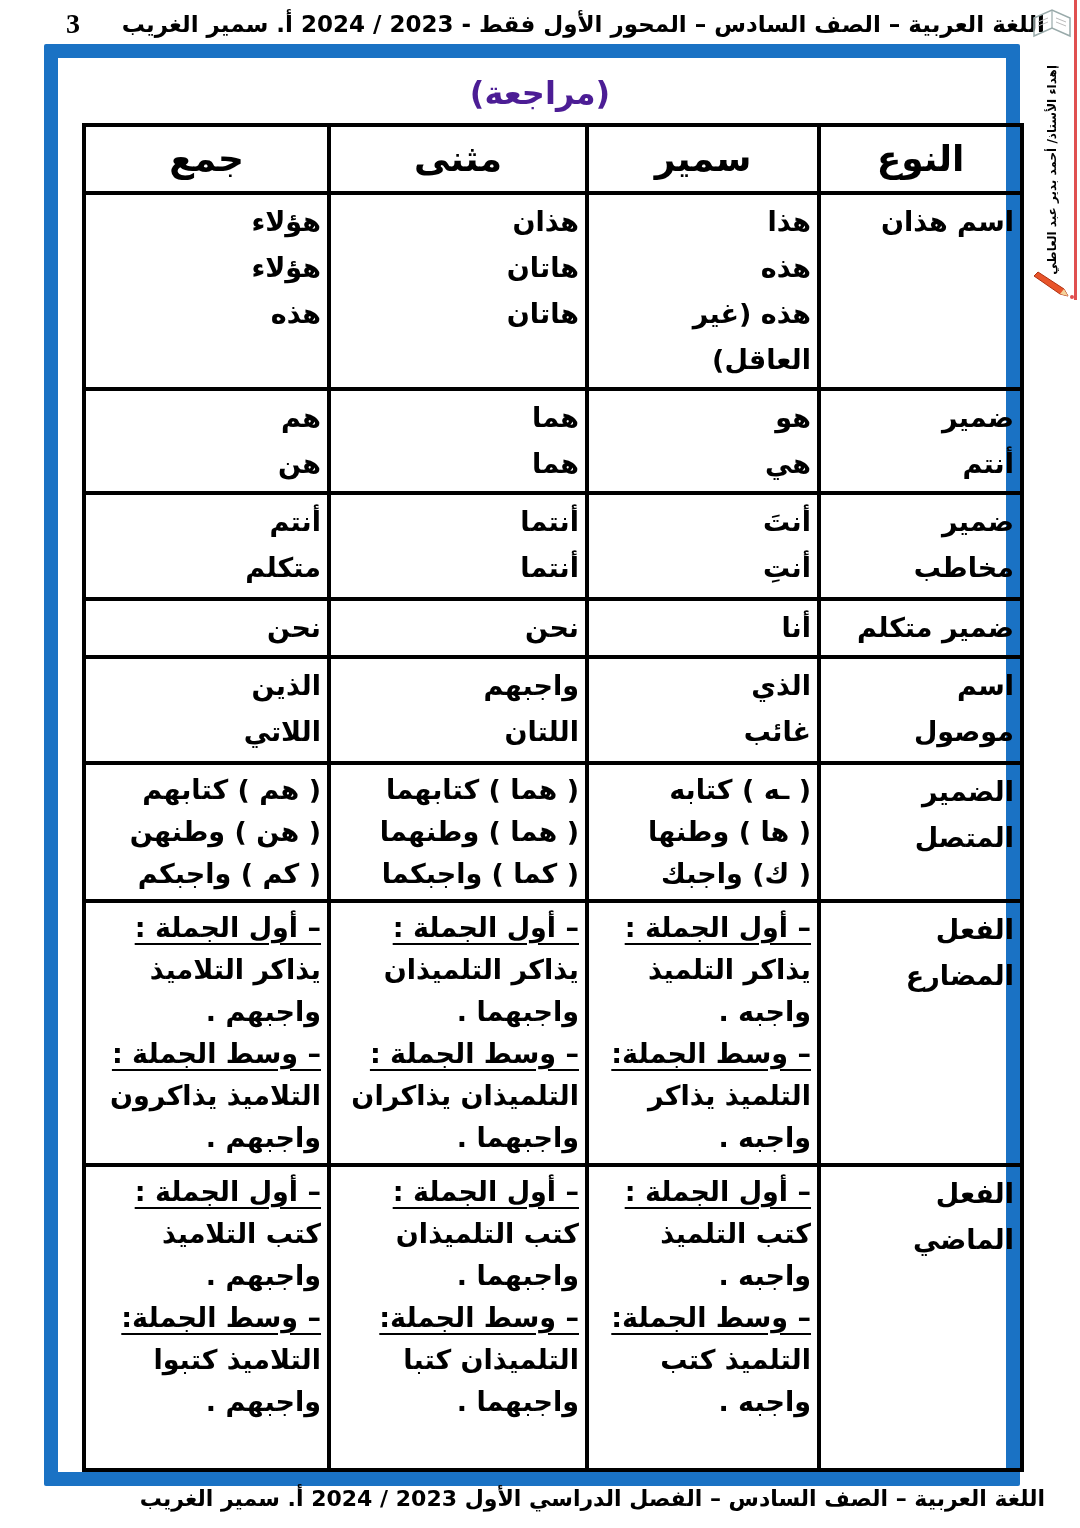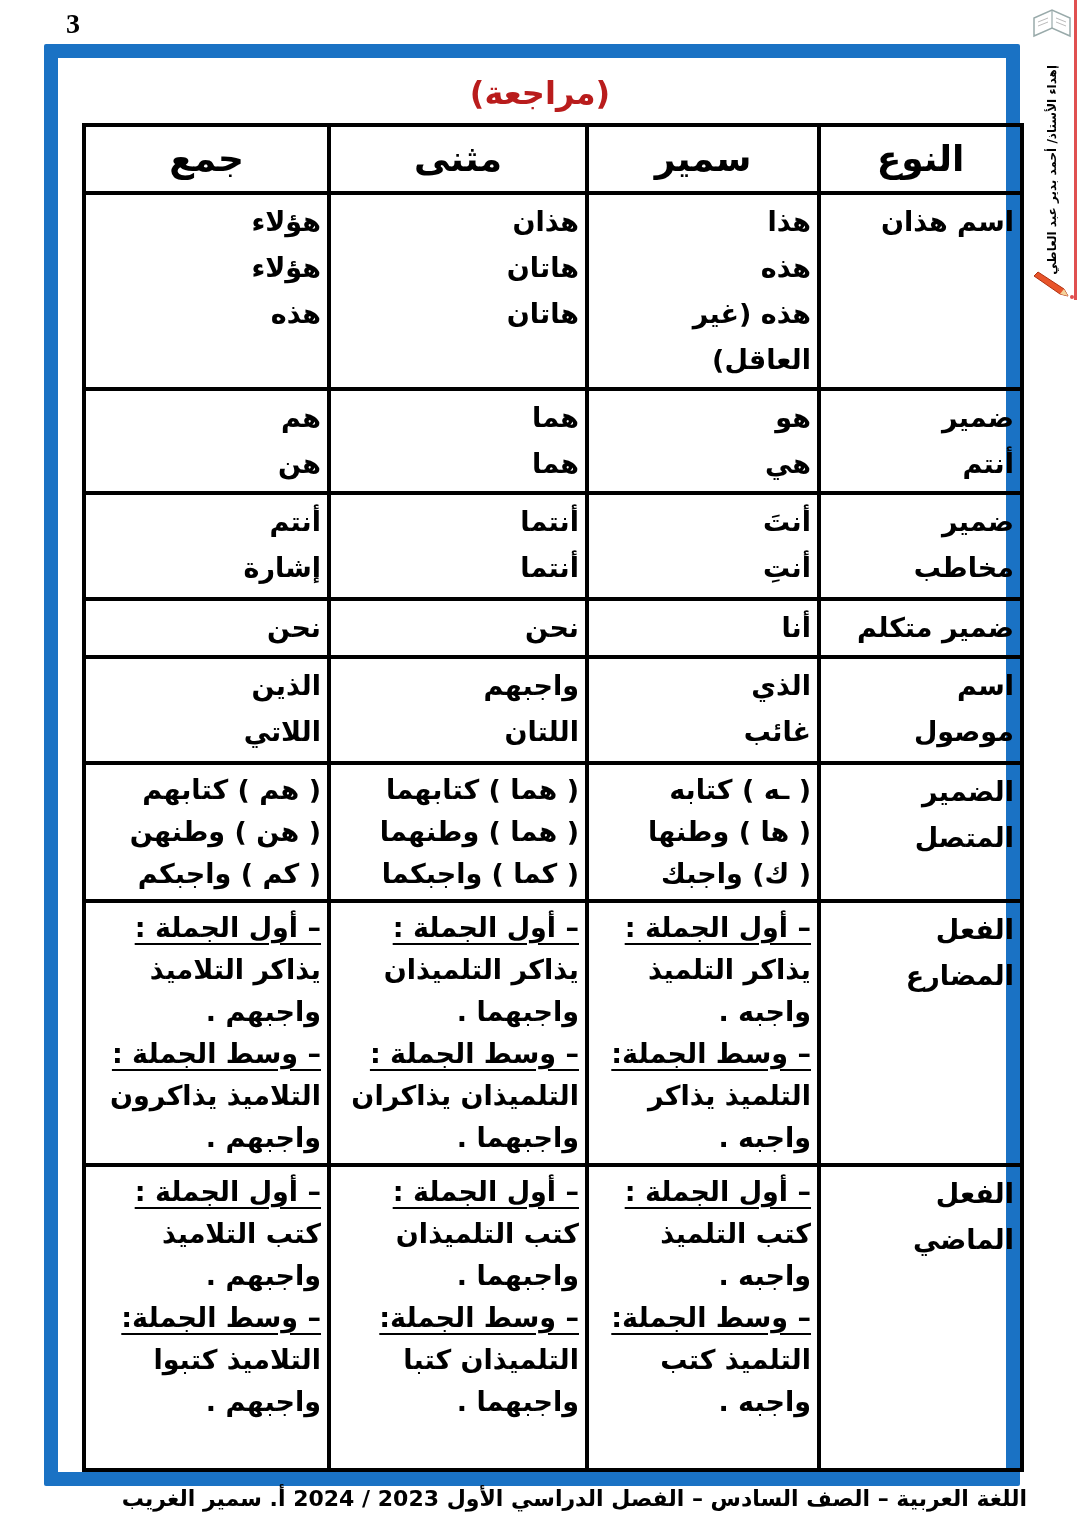--- a/index.html
+++ b/index.html
@@ -32,49 +32,50 @@
       writing-mode: vertical-rl; transform: rotate(180deg);
       font-size: 12px; font-weight: bold; white-space: nowrap; direction: rtl;
     }
     .side-rule { position: absolute; left: 1074px; top: 0; width: 3px; height: 300px; background: #e05050; }
     .book-icon {
       position: absolute; left: 1030px; top: 6px; width: 44px; height: 40px;
     }
     .pencil-icon { position: absolute; left: 1030px; top: 270px; width: 46px; height: 30px; }
     .review-title {
       position: absolute; top: 74px; left: 0; width: 1080px; text-align: center;
-      color: #b91c1c; font-weight: bold; font-size: 32px; direction: rtl;
+      color: #4c1d95; font-weight: bold; font-size: 32px; direction: rtl;
     }
     table.grammar {
       position: absolute; left: 82px; top: 123px; width: 938px; height: 1277px;
       border-collapse: collapse; direction: rtl; table-layout: fixed;
       border: 4px solid #000;
     }
     table.grammar td, table.grammar th {
       border: 4px solid #000; vertical-align: top;
       font-weight: bold; font-size: 27px; line-height: 46px; padding: 4px 6px;
     }
     table.grammar th { font-size: 36px; line-height: 56px; vertical-align: middle; font-weight: bold; }
     col.c-type { width: 203px; }
     col.c-sing { width: 232px; }
     col.c-dual { width: 258px; }
     col.c-plur { width: 245px; }
     td.type { font-size: 31px; line-height: 50px; }
     .line { display: block; }
     .u { text-decoration: underline; text-underline-offset: 6px; text-decoration-thickness: 2px; }
     .footer {
-      position: absolute; top: 1486px; left: 82px; width: 945px; height: 34px;
+      position: absolute; top: 1486px; left: 100px; width: 945px; height: 34px;
       direction: rtl; font-weight: bold; font-size: 22px; white-space: nowrap; text-align: right;
     }
   </style>
 </head>
 <body>
 
 <div class="header">
   <span class="page-num">3</span>
+  <span class="title">اللغة العربية – الصف السادس – المحور الأول فقط - 2023 / 2024 أ. سمير الغريب</span>
 </div>
 
 <svg class="book-icon" viewBox="0 0 44 40">
   <path d="M4 30 L22 22 L40 30 L40 12 L22 4 L4 12 Z" fill="none" stroke="#9aa" stroke-width="1.5"></path>
   <path d="M22 4 L22 22" stroke="#9aa" stroke-width="1.2"></path>
   <path d="M8 16 L18 12 M8 20 L18 16 M26 12 L36 16 M26 16 L36 20" stroke="#bbb" stroke-width="1"></path>
 </svg>
 <div class="side-rule"></div>
 <div class="side-credit">
   <span>إهداء الأستاذ/ أحمد بدير عبد العاطي</span>
@@ -156,21 +157,21 @@
       <td>
         <span class="line">أنتَ</span>
         <span class="line">أنتِ</span>
       </td>
       <td>
         <span class="line">أنتما</span>
         <span class="line">أنتما</span>
       </td>
       <td>
         <span class="line">أنتم</span>
-        <span class="line">إشارة</span>
+        <span class="line">متكلم</span>
       </td>
     </tr>
 
     <tr style="height:56px">
       <td class="type" style="vertical-align:middle">
         <span class="line">ضمير متكلم</span>
       </td>
       <td style="vertical-align:middle">
         <span class="line">أنا</span>
       </td>

